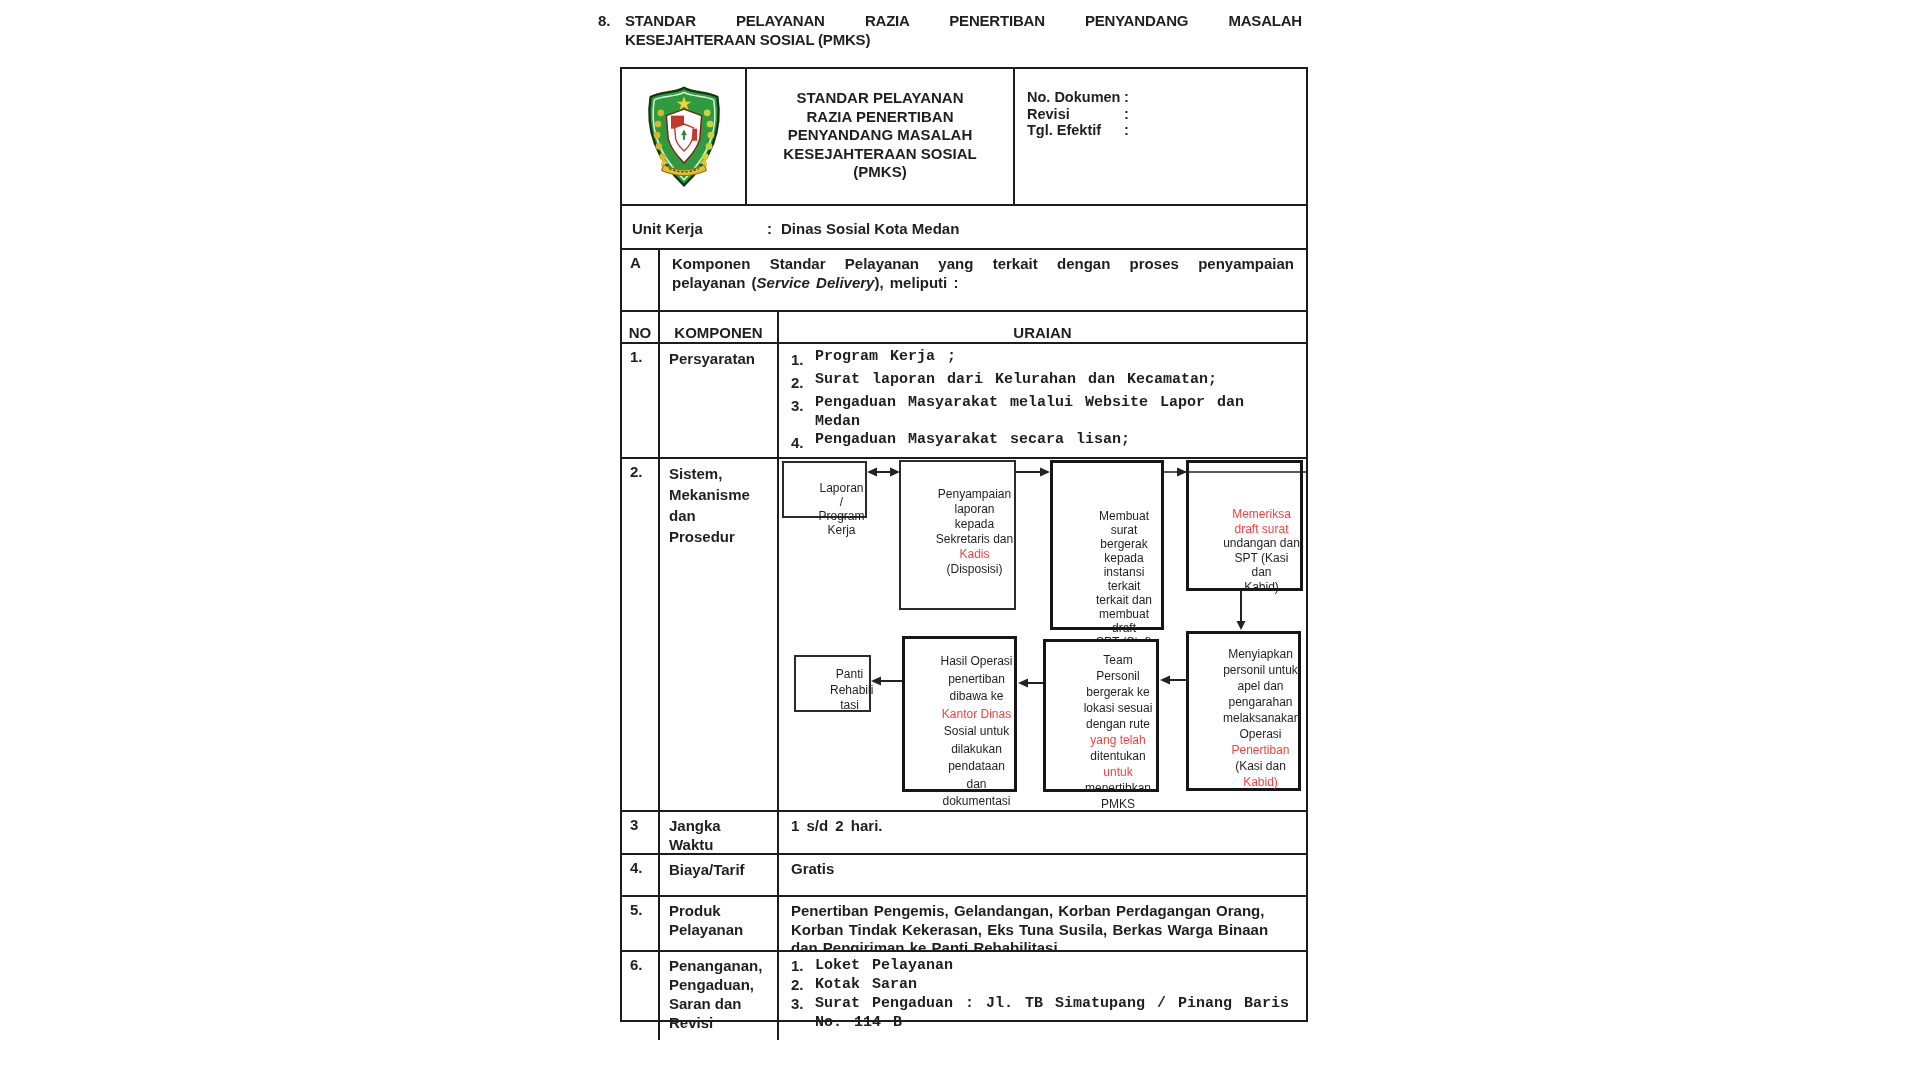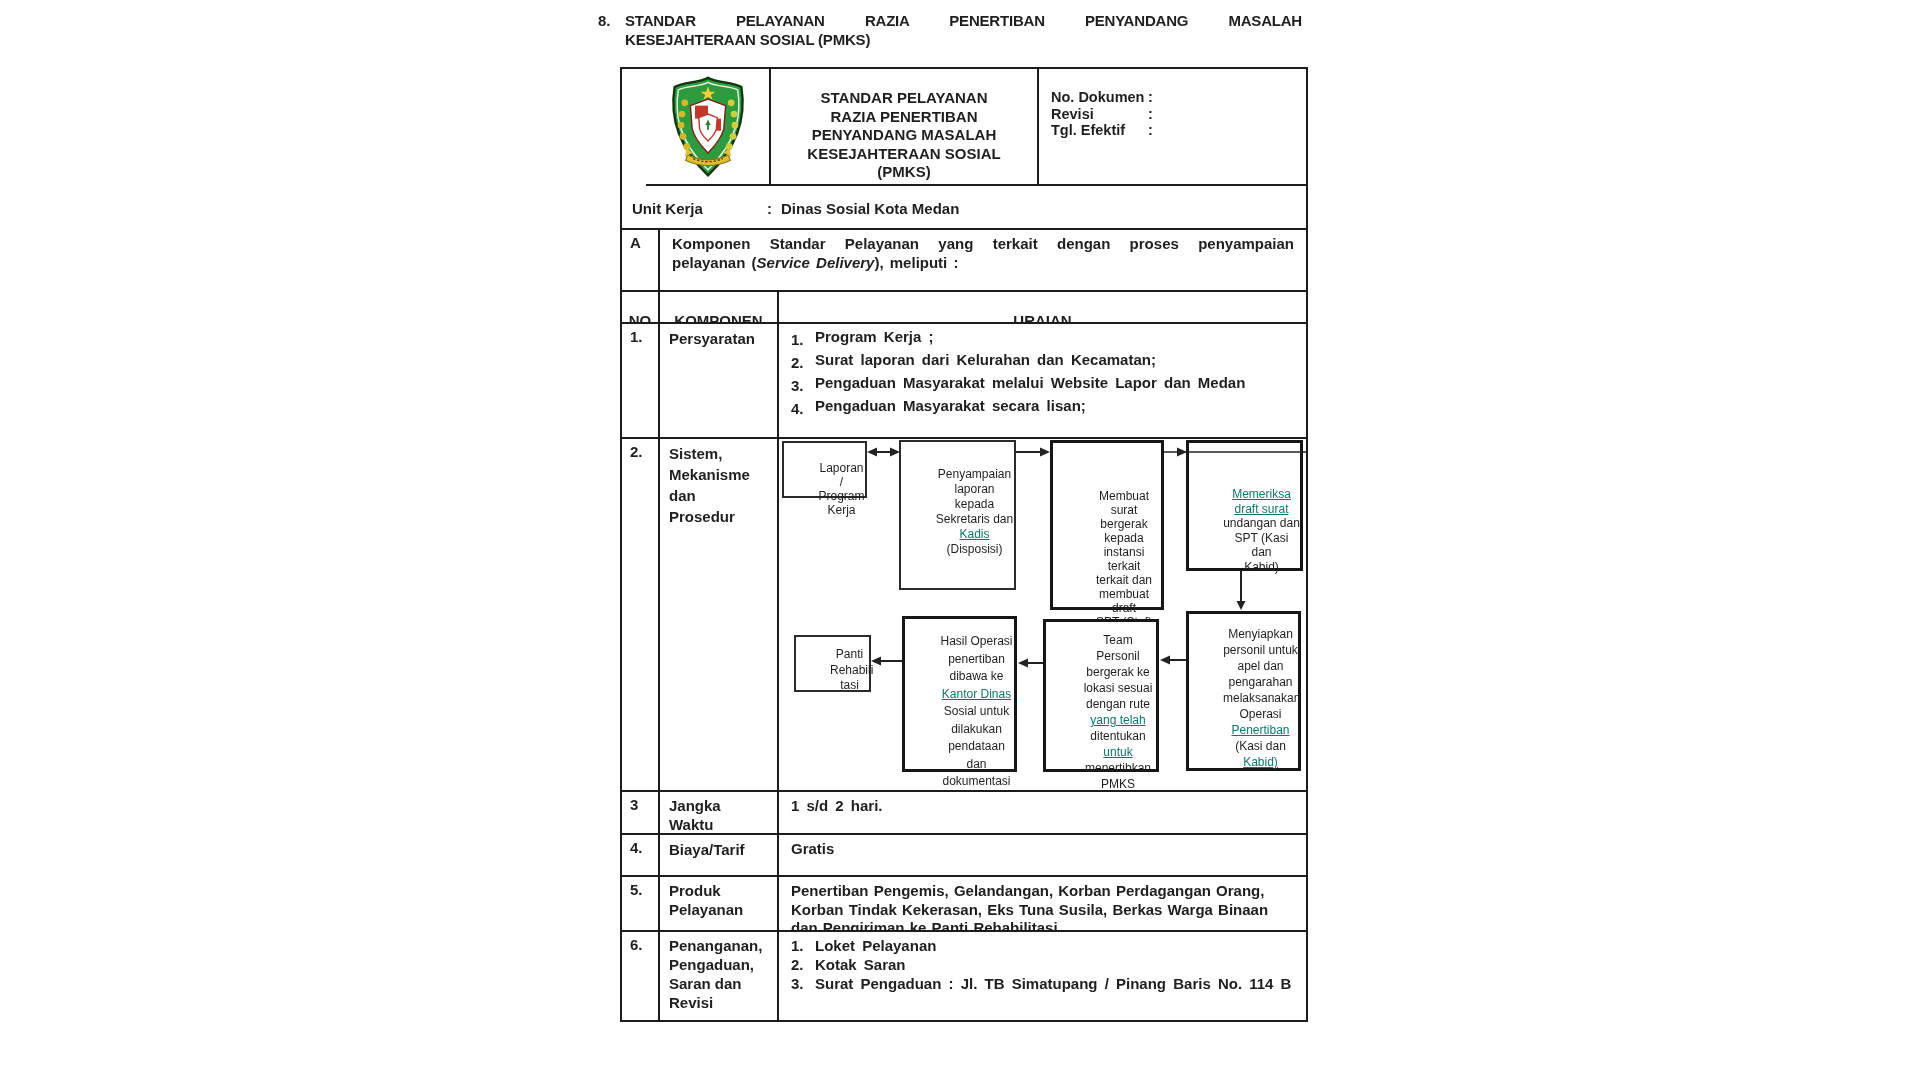--- a/index.html
+++ b/index.html
@@ -16,67 +16,67 @@
 
   
   .doc { position:absolute; left:620px; top:67px; width:688px; height:955px;
     border:2px solid #1c1c1c; background:#fff; font-size:15px; font-weight:700; }
   .row { display:flex; border-bottom:2px solid #1c1c1c; }
   .row:last-child { border-bottom:none; }
   .cell { border-right:2px solid #1c1c1c; overflow:hidden; }
   .cell:last-child { border-right:none; }
 
   
-  .rh { height:117px;margin-left:24px; }
+  .rh { height:137px; }
   .logo-cell { width:125px; display:flex; align-items:center; justify-content:center; }
   .title-cell { width:268px; text-align:center; padding-top:20px; line-height:18.5px; }
   .info-cell { flex:1; padding:20px 0 0 12px; font-size:14.5px; line-height:16.5px; font-weight:700; }
   .fld { display:flex; }
   .flabel { min-width:97px; }
 
   
   .runit { height:44px; }
   .unit-cell { flex:1; padding:14px 0 0 10px; }
   .ulabel { display:inline-block; width:135px; }
   .ucolon { margin-right:9px; }
 
   
   .ra { height:62px; }
   .no-cell { width:38px; padding:4px 0 0 8px; }
   .a-text { flex:1; padding:4px 12px 0 12px; line-height:19px; word-spacing:2px; }
   .it { font-style:italic; }
 
   
   .rcols { height:32px; }
-  .chead { text-align:center; padding-top:20px; }
+  .chead { text-align:center; padding-top:12px; }
   .kom-cell { width:119px; }
   .ura-cell { flex:1; }
 
   
   .r1 { height:115px; } .r2 { height:353px; }
   .r3 { height:43px; } .r4 { height:42px; } .r5 { height:55px; } .r6 { height:88px; }
   .kom { width:119px; padding:4px 6px 0 9px; line-height:21px; text-align:left; }
   .ura { flex:1; padding:4px 14px 0 12px; line-height:23px; word-spacing:3px; }
   .ura .ln { line-height:18.5px; }
   .r3 .ura, .r4 .ura { padding-top:5px; }
   .r5 .ura { padding-top:5px; }
   .r6 .ura .li .itext .ln { line-height:19px; }
   .li { display:flex; line-height:23px; }
   .r6 .li { line-height:19px; }
   .li .num { width:24px; flex:none; }
-  .itext { flex:1; }
+  .itext { flex:1;font-family:Liberation Mono, monospace; }
 
   
   .fc-cell { position:relative; padding:0; }
   .fbox { position:absolute; background:#fff; text-align:center; font-weight:400;
     font-size:12px; overflow:visible; z-index:2; }
   .fbox .ln { line-height:14px;margin-left:34px; }
   .thin  { border:2px solid #2b2b2b; }
   .thick { border:3px solid #161616; }
-  .faded { color:#0f766e;text-decoration:underline; }
+  .faded { color:#ef4444; }
   .b1 { left:3px;   top:2px;   width:85px;  height:57px;  padding-top:18px; }
   .b2 { left:120px; top:1px;   width:117px; height:150px; padding-top:25px; }
   .b2 .ln { line-height:15px; }
   .b3 { left:271px; top:1px;   width:114px; height:170px; padding-top:46px; }
   .b4 { left:407px; top:1px;   width:117px; height:131px; padding-top:44px; }
   .b4 .ln { line-height:14.5px; }
   .b5 { left:407px; top:172px; width:115px; height:160px; padding-top:12px; }
   .b5 .ln { line-height:16px; }
   .b6 { left:264px; top:180px; width:116px; height:153px; padding-top:10px; }
   .b6 .ln { line-height:16px; }

